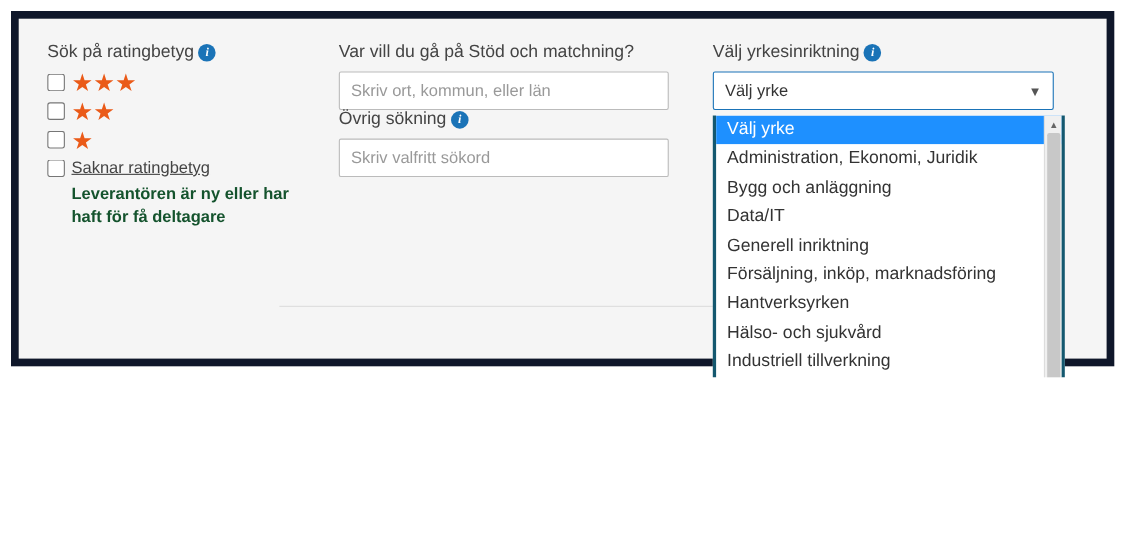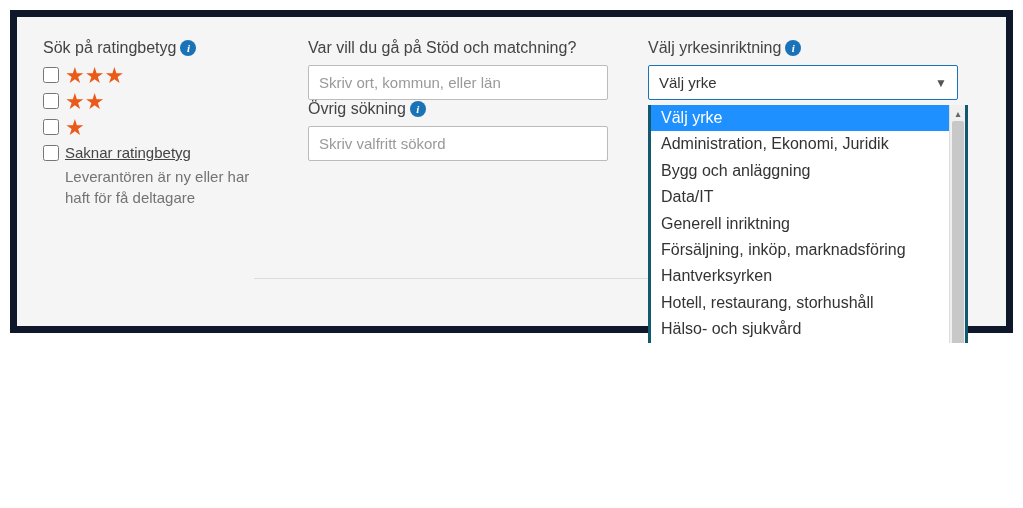--- a/index.html
+++ b/index.html
@@ -68,23 +68,24 @@
     line-height: 22px;
   }
   .norating-text {
     font-size: 15px;
     color: #444;
     line-height: 1.35;
     text-decoration: underline;
   }
   .norating-sub {
     font-size: 15px;
-    color: #737373;
+    color: #14532d;
     margin-left: 22px;
     line-height: 1.35;
+    font-weight: bold;
   }
 
   .text-input, .select-box {
     width: 100%;
     padding: 8px 10px;
     font-size: 15px;
     border: 1px solid #bbb;
     border-radius: 2px;
     background: #fff;
     color: #333;
@@ -231,21 +232,20 @@
 
       <div class="dropdown-panel">
         <div class="dropdown-list" id="profession-list">
           <div class="dropdown-item highlight">Välj yrke</div>
             <div class="dropdown-item">Administration, Ekonomi, Juridik</div>
             <div class="dropdown-item">Bygg och anläggning</div>
             <div class="dropdown-item">Data/IT</div>
             <div class="dropdown-item">Generell inriktning</div>
             <div class="dropdown-item">Försäljning, inköp, marknadsföring</div>
             <div class="dropdown-item">Hantverksyrken</div>
-            <div class="dropdown-item">Hotell, restaurang, storhushåll</div>
             <div class="dropdown-item">Hälso- och sjukvård</div>
             <div class="dropdown-item">Industriell tillverkning</div>
             <div class="dropdown-item">Installation, drift, underhåll</div>
             <div class="dropdown-item">Kropps- och skönhetsvård</div>
             <div class="dropdown-item">Kultur, media, design</div>
             <div class="dropdown-item">Ledningsarbete</div>
             <div class="dropdown-item">Naturbruk</div>
             <div class="dropdown-item">Naturvetenskapligt arbete</div>
             <div class="scrollbar-track">
             <div class="scrollbar-arrow up">▴</div>

